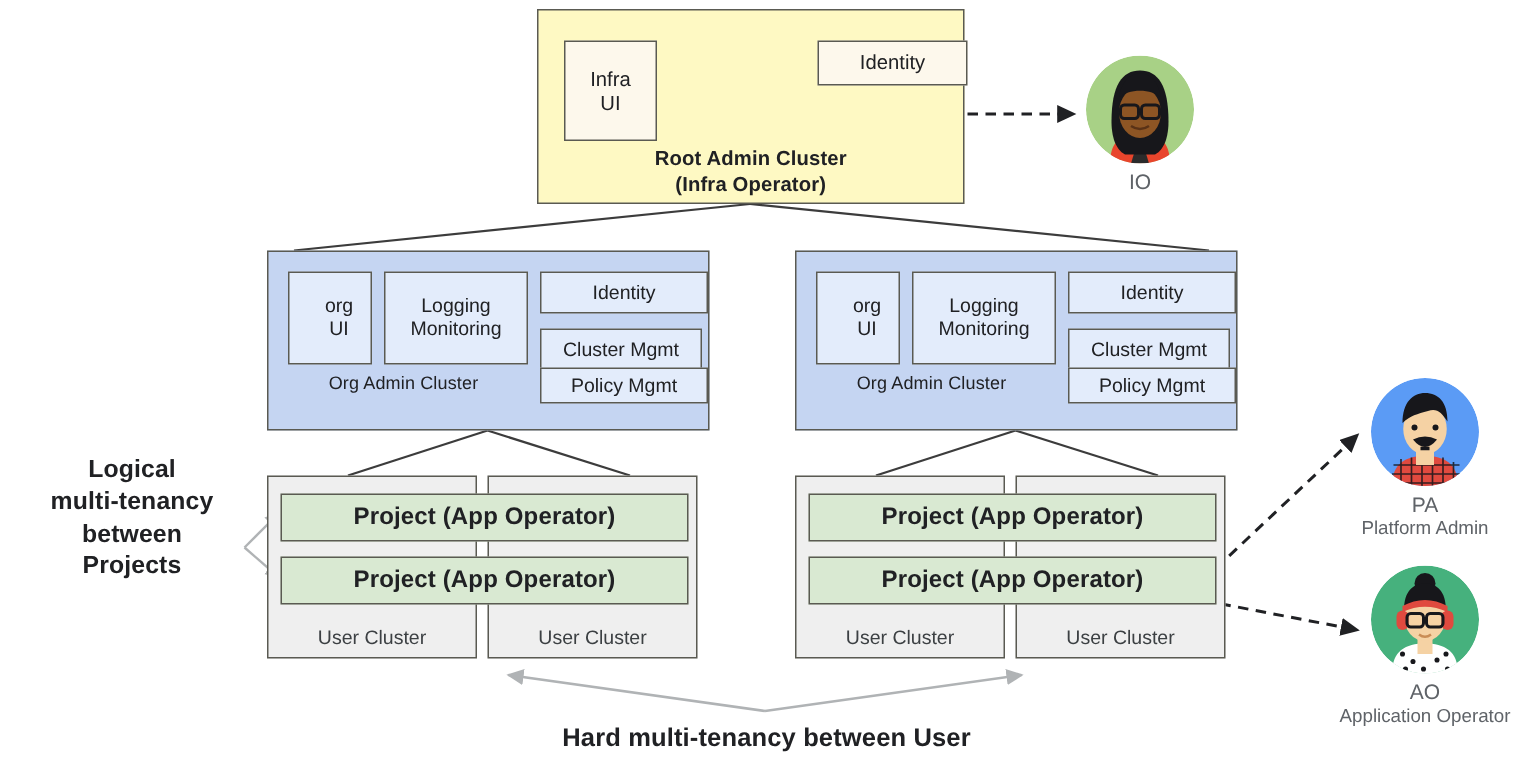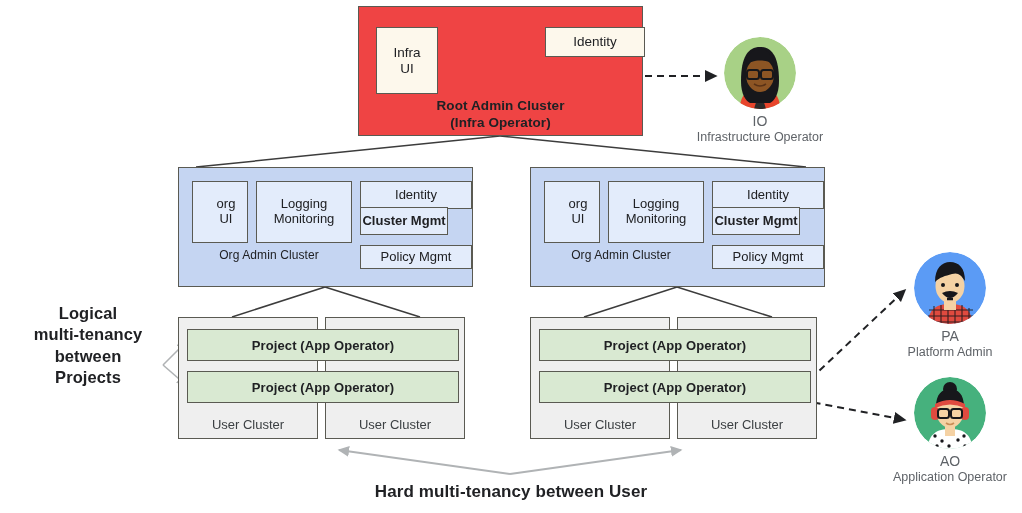--- a/index.html
+++ b/index.html
@@ -5,21 +5,21 @@
   html,body{margin:0;padding:0;background:#ffffff;}
   body{width:1022px;height:513px;position:relative;overflow:hidden;
        font-family:"Liberation Sans",sans-serif;color:#202124;}
   .canvas{position:absolute;left:0;top:0;width:1022px;height:513px;}
   svg.wires{position:absolute;left:0;top:0;width:1022px;height:513px;pointer-events:none;}
 
   .box{position:absolute;box-sizing:border-box;}
 
   
   .root-cluster{left:358px;top:6px;width:285px;height:130px;
-      background:#ef4444;border:1.6px solid #5a5a52;z-index:3;}
+      background:#fef9c3;border:1.6px solid #5a5a52;z-index:3;}
   .root-inner{position:absolute;box-sizing:border-box;background:#fdf8ec;
       border:1.6px solid #5a5a52;display:flex;align-items:center;justify-content:center;
       text-align:center;font-size:13.5px;line-height:1.12;color:#202124;}
   .ri-infra{left:17px;top:20px;width:62px;height:67px;}
   .ri-sysmgr{left:86px;top:20px;width:93px;height:67px;}
   .ri-identity{left:186px;top:20px;width:100px;height:30px;}
   .ri-orgmgmt{left:186px;top:56px;width:100px;height:31px;}
   .root-title{position:absolute;left:0;right:0;top:90px;text-align:center;
       font-size:13.5px;font-weight:bold;line-height:1.28;letter-spacing:.1px;}
 
@@ -27,33 +27,33 @@
   .org-cluster{width:295px;height:120px;top:167px;
       background:#c5d5f2;border:1.6px solid #5a5a52;z-index:3;}
   .org-left{left:178px;}
   .org-right{left:530px;}
   .org-inner{position:absolute;box-sizing:border-box;background:#e3ecfb;
       border:1.6px solid #5a5a52;display:flex;align-items:center;justify-content:center;
       text-align:center;font-size:13px;line-height:1.14;color:#202124;}
   .oi-ui{left:13px;top:13px;width:56px;height:62px;padding-left:12px;}
   .oi-log{left:77px;top:13px;width:96px;height:62px;}
   .oi-identity{left:181px;top:13px;width:112px;height:28px;}
-  .oi-cluster{left:181px;top:39px;width:88px;height:28px;font-weight:bold;}
+  .oi-cluster{left:181px;top:51px;width:108px;height:28px;}
   .oi-policy{left:181px;top:77px;width:112px;height:24px;}
   .org-title{position:absolute;left:4px;top:80px;width:172px;text-align:center;
       font-size:12px;font-weight:normal;letter-spacing:.1px;}
 
   
   .uc{position:absolute;box-sizing:border-box;background:#efefef;
       border:1.6px solid #5a5a52;z-index:2;}
   .uc-label{position:absolute;bottom:6px;left:0;right:0;text-align:center;
       font-size:13px;color:#3c4043;}
   .proj{position:absolute;box-sizing:border-box;background:#d9e9d2;
       border:1.6px solid #5a5a52;display:flex;align-items:center;justify-content:center;
-      font-size:13px;font-weight:bold;letter-spacing:.1px;z-index:4;color:#202124;}
+      font-size:16px;font-weight:bold;letter-spacing:.1px;z-index:4;color:#202124;}
 
   
   .g-uc-a{top:317px;width:140px;height:122px;}
   .g-uc-b{top:317px;width:140px;height:122px;}
   .g-proj1{top:329px;width:272px;height:32px;}
   .g-proj2{top:371px;width:272px;height:32px;}
 
   
   .logical-caption{position:absolute;left:14px;top:303px;width:148px;text-align:center;
       font-size:16.5px;font-weight:bold;line-height:1.3;letter-spacing:.1px;}
@@ -207,21 +207,20 @@
         <path d="M17 44 C17 20 24 10 36 10 C48 10 55 20 55 44 C55 58 50 64 46 66 L26 66 C22 64 17 58 17 44 Z" fill="#17171b"></path>
         <ellipse cx="36" cy="38" rx="14" ry="17" fill="#8d5524"></ellipse>
         <path d="M22 28 C24 16 30 12 36 12 C42 12 48 16 50 28 C44 22 28 22 22 28 Z" fill="#17171b"></path>
         <rect x="23" y="33" width="12" height="9" rx="2.5" fill="none" stroke="#17171b" stroke-width="2"></rect>
         <rect x="37" y="33" width="12" height="9" rx="2.5" fill="none" stroke="#17171b" stroke-width="2"></rect>
         <path d="M35 37 h2" stroke="#17171b" stroke-width="2"></path>
         <path d="M30 47 q6 4 12 0" stroke="#5a3216" stroke-width="1.6" fill="none"></path>
       </svg>
     </div>
     <div class="name">IO</div>
-    <div class="role">Infrastructure Operator</div>
   </div>
 
   <div class="persona p-pa">
     <div class="avatar">
       <svg viewBox="0 0 72 72" width="72" height="72">
         <circle cx="36" cy="36" r="36" fill="#5b9bf5"></circle>
         <path d="M14 72 C14 57 23 52 36 52 C49 52 58 57 58 72 Z" fill="#e04a3f"></path>
         <g stroke="#17171b" stroke-width="1.1" opacity=".85">
           <path d="M20 54 v18 M27 53 v19 M34 52 v20 M41 52 v20 M48 53 v19 M55 56 v16"></path>
           <path d="M15 58 h44 M14 64 h46 M14 70 h46"></path>

